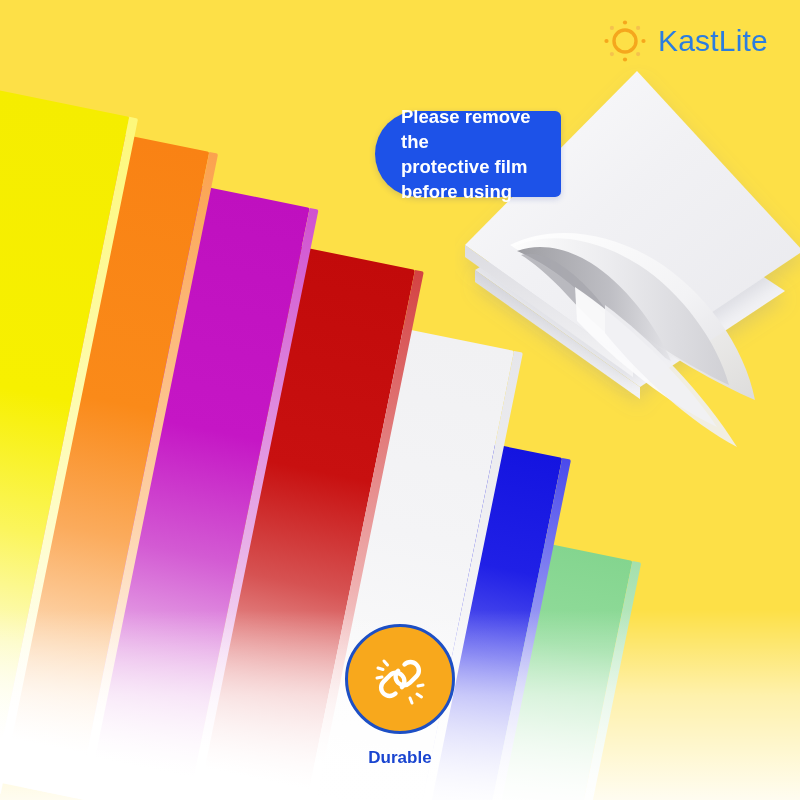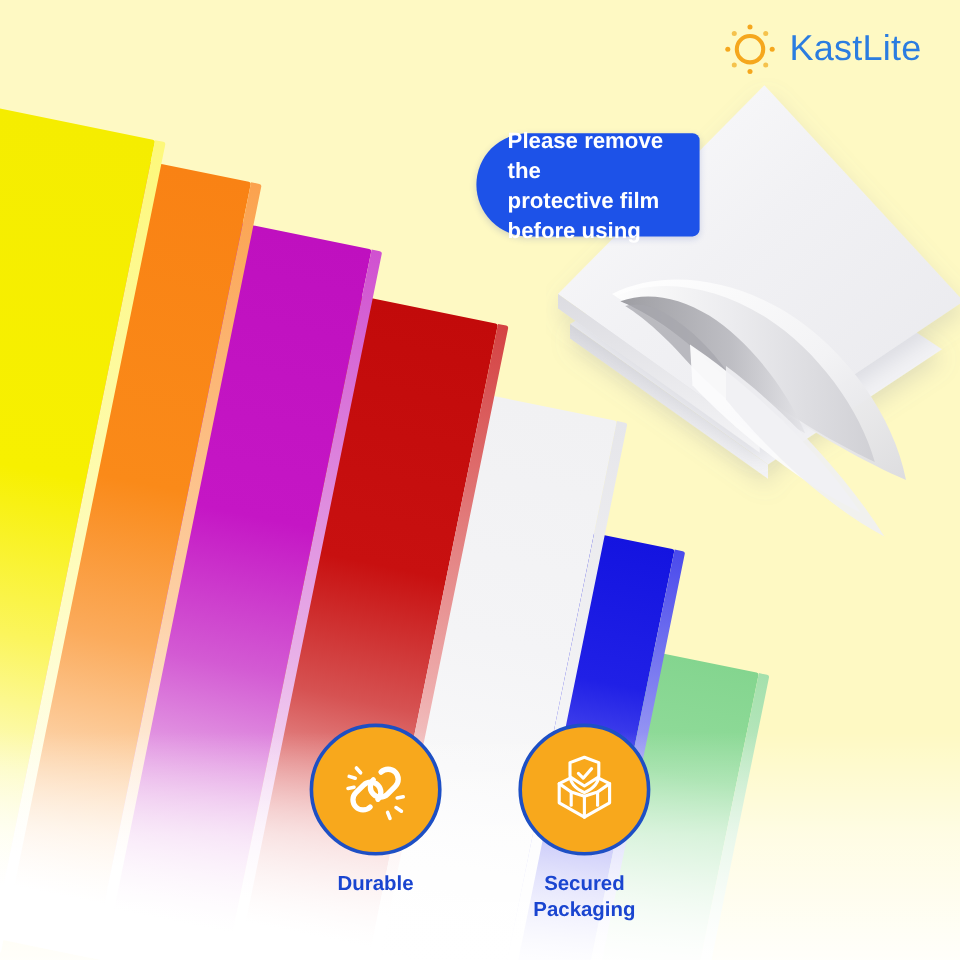--- a/index.html
+++ b/index.html
@@ -6,21 +6,21 @@
   html,body{margin:0;padding:0;}
   body{
     width:800px;height:800px;
     background:#ffffff;
     font-family:"Liberation Sans","DejaVu Sans",sans-serif;
     overflow:hidden;
   }
   .stage{
     position:relative;
     width:800px;height:800px;
-    background:#fef9c3;
+    background:#fde047;
     overflow:hidden;
   }
 
   
   .sheets{
     position:absolute;left:0;top:0;width:800px;height:800px;
     overflow:hidden;
   }
   .sheet{
     position:absolute;
@@ -88,21 +88,21 @@
   .logo{
     position:absolute;right:32px;top:18px;
     display:flex;align-items:center;gap:10px;
   }
   .logo-text{
     font-size:30px;letter-spacing:.2px;font-weight:400;
   }
 
   
   .callout{
-    position:absolute;left:397px;top:111px;
+    position:absolute;left:375px;top:111px;
     width:186px;height:86px;
     background:#1d52e8;
     border-radius:44px 6px 6px 44px;
     display:flex;align-items:center;
     box-sizing:border-box;
     padding:0 10px 0 26px;
     box-shadow:0 2px 6px rgba(20,50,160,.18);
   }
   .callout-text{
     color:#ffffff;font-weight:bold;font-size:18.5px;line-height:25px;
@@ -268,35 +268,18 @@
             <line x1="10" y1="32" x2="15" y2="31"></line>
             <line x1="51" y1="40" x2="56" y2="39"></line>
             <line x1="50" y1="48" x2="54.5" y2="51"></line>
             <line x1="43" y1="52" x2="45" y2="57"></line>
           </g>
         </svg>
       </div>
       <div class="feature-label">Durable</div>
     </div>
 
-    <div class="feature">
-      <div class="feature-circle">
-        <svg width="66" height="66" viewBox="0 0 66 66">
-          <g fill="none" stroke="#ffffff" stroke-width="2.6" stroke-linecap="round" stroke-linejoin="round">
-            <path d="M33 6 L45 10.5 v10 c0 8 -6 12.5 -12 15 c-6 -2.5 -12 -7 -12 -15 v-10 Z"></path>
-            <polyline points="28,19.5 32,23.5 39,15.5"></polyline>
-            <path d="M12 28 L22 23 L33 30 L44 23 L54 28 L44 35 L33 38.5 L22 35 Z"></path>
-            <path d="M12 28 v16 L33 56 v-17.5"></path>
-            <path d="M54 28 v16 L33 56"></path>
-            <path d="M22 35 v11"></path>
-            <path d="M44 35 v11"></path>
-          </g>
-        </svg>
-      </div>
-      <div class="feature-label">Secured
-Packaging</div>
-    </div>
 
 
 
   </div>
 
 </div>
 
 </body></html>

